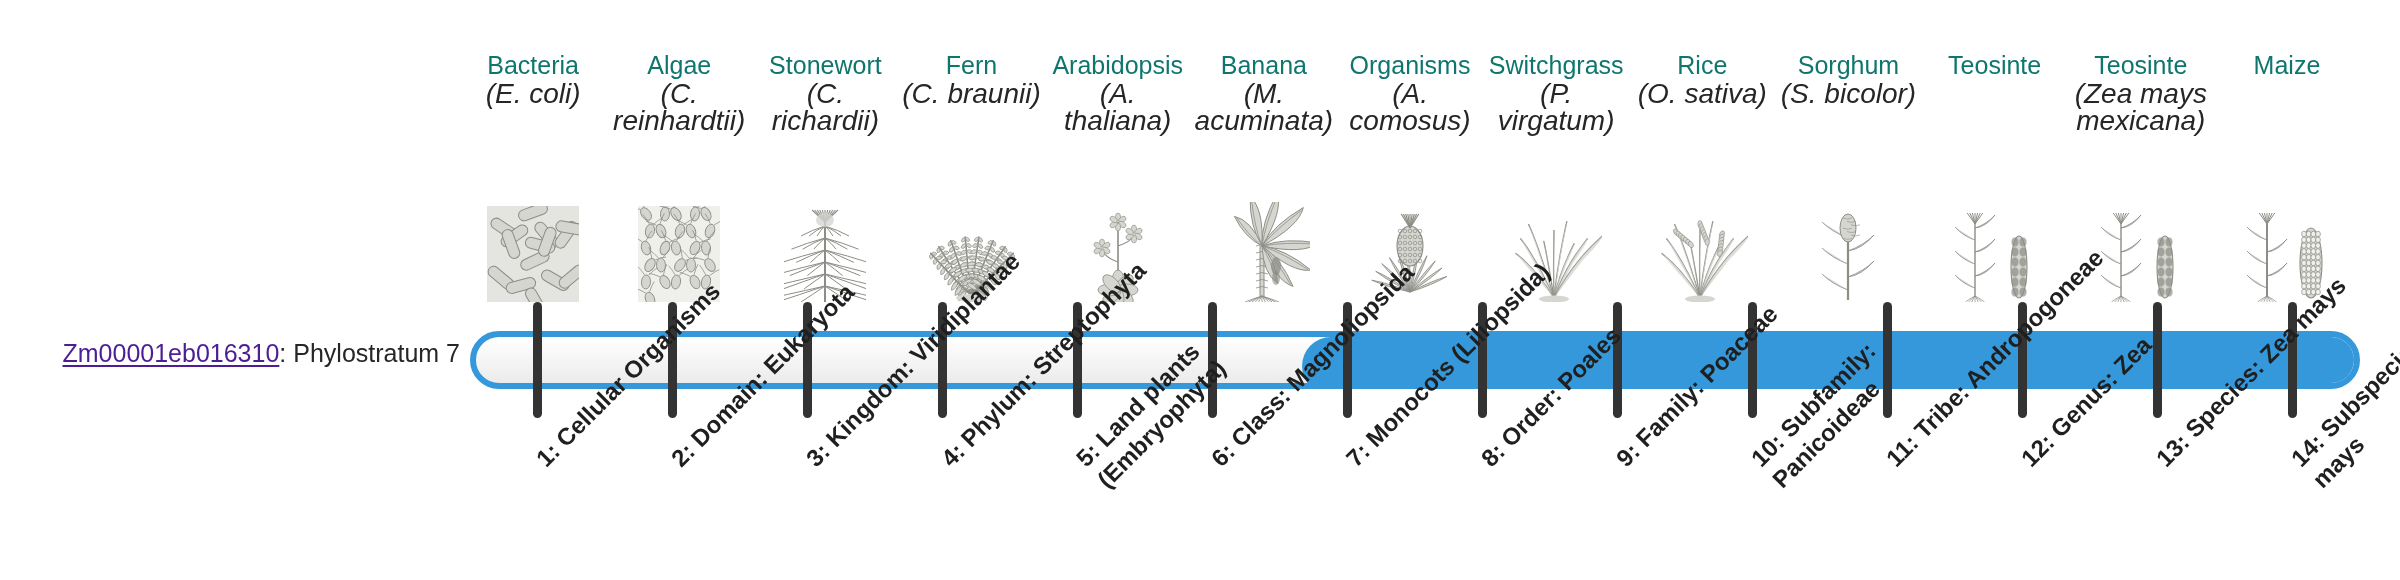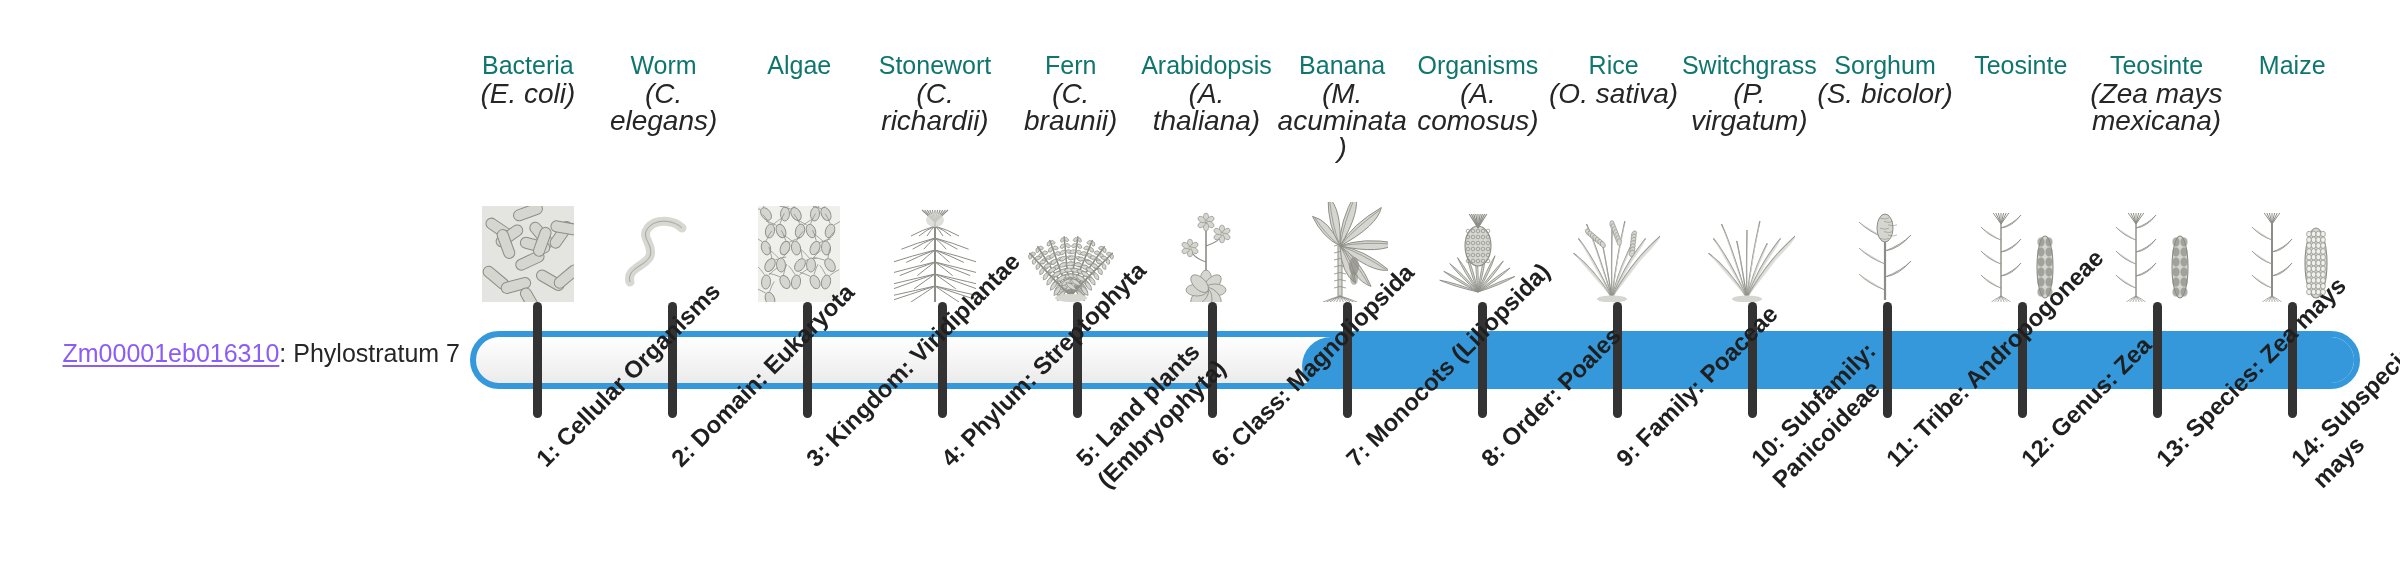--- a/index.html
+++ b/index.html
@@ -29,21 +29,21 @@
     left: 40px;
     top: 338px;
     width: 420px;
     text-align: right;
     font-size: 25px;
     line-height: 30px;
     white-space: nowrap;
     color: #262626;
   }
   .gene-label .gene-id {
-    color: #8b5cf6;
+    color: #4c1d95;
     text-decoration: underline;
     text-underline-offset: 3px;
     cursor: pointer;
   }
 
   
   .species-row {
     position: absolute;
     left: 460px;
     top: 50px;
@@ -210,32 +210,22 @@
             <g transform="translate(24,22) rotate(70)">
               <rect x="0" y="0" width="30" height="11" rx="5.5" fill="#d6d6d1" stroke="#8d8d86" stroke-width="1"></rect>
             </g>
             <g transform="translate(50,48) rotate(-70)">
               <rect x="0" y="0" width="30" height="11" rx="5.5" fill="#d6d6d1" stroke="#8d8d86" stroke-width="1"></rect>
             </g>
           </svg>
         </div>
       </div>
       <div class="species-col">
-        <div class="sp-common">Worm</div>
-        <div class="sp-sci">(C. elegans)</div>
-        <div class="sp-art">
-          <svg width="96" height="96" viewBox="0 0 96 96">
-            <path d="M14 76 C10 62 30 60 34 50 C38 38 24 32 32 22 C40 12 58 14 66 22" fill="none" stroke="#8d8d86" stroke-width="2"></path>
-         <path d="M14 76 C10 62 30 60 34 50 C38 38 24 32 32 22 C40 12 58 14 66 22" fill="none" stroke="#d6d6d1" stroke-width="9" stroke-linecap="round" opacity="0.95"></path>
-         <path d="M14 76 C10 62 30 60 34 50 C38 38 24 32 32 22 C40 12 58 14 66 22" fill="none" stroke="#8d8d86" stroke-width="1" opacity="0.6"></path>
-          </svg>
-        </div>
-      </div>
-      <div class="species-col">
         <div class="sp-common">Algae</div>
+        <div class="sp-sci">(C. reinhardtii)</div>
         <div class="sp-art">
           <svg width="82" height="96" viewBox="0 0 82 96">
             <rect x="0" y="0" width="82" height="96" fill="#efefec"></rect>
             <g transform="translate(8,8) rotate(-35)">
                 <ellipse cx="0" cy="0" rx="4.5" ry="7" fill="#d6d6d1" stroke="#8d8d86" stroke-width="0.9"></ellipse>
                 <path d="M-2 -7 q-5 -6 -8 -8 M2 -7 q5 -6 8 -8" stroke="#8d8d86" stroke-width="0.7" fill="none"></path>
               </g>
             <g transform="translate(27,8) rotate(2)">
                 <ellipse cx="0" cy="0" rx="4.5" ry="7" fill="#d6d6d1" stroke="#8d8d86" stroke-width="0.9"></ellipse>
                 <path d="M-2 -7 q-5 -6 -8 -8 M2 -7 q5 -6 8 -8" stroke="#8d8d86" stroke-width="0.7" fill="none"></path>
@@ -800,20 +790,65 @@
             <path d="M41 22 l-2.2 -14" stroke="#8d8d86" stroke-width="1.2"></path>
             <path d="M41 22 l0 -14" stroke="#8d8d86" stroke-width="1.2"></path>
             <path d="M41 22 l2.2 -14" stroke="#8d8d86" stroke-width="1.2"></path>
             <path d="M41 22 l4.4 -14" stroke="#8d8d86" stroke-width="1.2"></path>
             <path d="M41 22 l6.6000000000000005 -14" stroke="#8d8d86" stroke-width="1.2"></path>
             <path d="M41 22 l8.8 -14" stroke="#8d8d86" stroke-width="1.2"></path>
           </svg>
         </div>
       </div>
       <div class="species-col">
+        <div class="sp-common">Switchgrass</div>
+        <div class="sp-sci">(P. virgatum)</div>
+        <div class="sp-art">
+          <svg width="92" height="96" viewBox="0 0 92 96">
+            <g transform="translate(44,92) rotate(-30)">
+                <path d="M0 0 C-1 -29 -6 -46.400000000000006 -11 -58" stroke="#8d8d86" stroke-width="1.3" fill="none"></path>
+                <path d="M0 0 C-1 -29 -6 -46.400000000000006 -11 -58 q-2 3 --5 23.200000000000003Z" fill="#d6d6d1" opacity="0.8"></path>
+              </g>
+            <g transform="translate(44,92) rotate(-22.5)">
+                <path d="M0 0 C-1 -34 -4.5 -54.400000000000006 -8.25 -68" stroke="#8d8d86" stroke-width="1.3" fill="none"></path>
+                <path d="M0 0 C-1 -34 -4.5 -54.400000000000006 -8.25 -68 q-1.5 3 --3.75 27.200000000000003Z" fill="#d6d6d1" opacity="0.8"></path>
+              </g>
+            <g transform="translate(44,92) rotate(-15)">
+                <path d="M0 0 C-1 -39 -3 -62.400000000000006 -5.5 -78" stroke="#8d8d86" stroke-width="1.3" fill="none"></path>
+                <path d="M0 0 C-1 -39 -3 -62.400000000000006 -5.5 -78 q-1 3 --2.5 31.200000000000003Z" fill="#d6d6d1" opacity="0.8"></path>
+              </g>
+            <g transform="translate(44,92) rotate(-7.5)">
+                <path d="M0 0 C-1 -29 -1.5 -46.400000000000006 -2.75 -58" stroke="#8d8d86" stroke-width="1.3" fill="none"></path>
+                <path d="M0 0 C-1 -29 -1.5 -46.400000000000006 -2.75 -58 q-0.5 3 --1.25 23.200000000000003Z" fill="#d6d6d1" opacity="0.8"></path>
+              </g>
+            <g transform="translate(44,92) rotate(0)">
+                <path d="M0 0 C-1 -34 0 -54.400000000000006 0 -68" stroke="#8d8d86" stroke-width="1.3" fill="none"></path>
+                <path d="M0 0 C-1 -34 0 -54.400000000000006 0 -68 q0 3 -0 27.200000000000003Z" fill="#d6d6d1" opacity="0.8"></path>
+              </g>
+            <g transform="translate(44,92) rotate(7.5)">
+                <path d="M0 0 C-1 -39 1.5 -62.400000000000006 2.75 -78" stroke="#8d8d86" stroke-width="1.3" fill="none"></path>
+                <path d="M0 0 C-1 -39 1.5 -62.400000000000006 2.75 -78 q0.5 3 -1.25 31.200000000000003Z" fill="#d6d6d1" opacity="0.8"></path>
+              </g>
+            <g transform="translate(44,92) rotate(15)">
+                <path d="M0 0 C-1 -29 3 -46.400000000000006 5.5 -58" stroke="#8d8d86" stroke-width="1.3" fill="none"></path>
+                <path d="M0 0 C-1 -29 3 -46.400000000000006 5.5 -58 q1 3 -2.5 23.200000000000003Z" fill="#d6d6d1" opacity="0.8"></path>
+              </g>
+            <g transform="translate(44,92) rotate(22.5)">
+                <path d="M0 0 C-1 -34 4.5 -54.400000000000006 8.25 -68" stroke="#8d8d86" stroke-width="1.3" fill="none"></path>
+                <path d="M0 0 C-1 -34 4.5 -54.400000000000006 8.25 -68 q1.5 3 -3.75 27.200000000000003Z" fill="#d6d6d1" opacity="0.8"></path>
+              </g>
+            <g transform="translate(44,92) rotate(30)">
+                <path d="M0 0 C-1 -39 6 -62.400000000000006 11 -78" stroke="#8d8d86" stroke-width="1.3" fill="none"></path>
+                <path d="M0 0 C-1 -39 6 -62.400000000000006 11 -78 q2 3 -5 31.200000000000003Z" fill="#d6d6d1" opacity="0.8"></path>
+              </g>
+            <ellipse cx="44" cy="93" rx="15" ry="3.5" fill="#d6d6d1"></ellipse>
+          </svg>
+        </div>
+      </div>
+      <div class="species-col">
         <div class="sp-common">Rice</div>
         <div class="sp-sci">(O. sativa)</div>
         <div class="sp-art">
           <svg width="92" height="96" viewBox="0 0 92 96">
             <g transform="translate(44,92) rotate(-30)">
                 <path d="M0 0 C-1 -29 -6 -46.400000000000006 -11 -58" stroke="#8d8d86" stroke-width="1.3" fill="none"></path>
                 <path d="M0 0 C-1 -29 -6 -46.400000000000006 -11 -58 q-2 3 --5 23.200000000000003Z" fill="#d6d6d1" opacity="0.8"></path>
               </g>
             <g transform="translate(44,92) rotate(-22.5)">
                 <path d="M0 0 C-1 -34 -4.5 -54.400000000000006 -8.25 -68" stroke="#8d8d86" stroke-width="1.3" fill="none"></path>
@@ -867,65 +902,20 @@
             </g>
             <g transform="translate(66,28) rotate(28)">
               <ellipse cx="0" cy="0" rx="2.2" ry="3.4" fill="#d6d6d1" stroke="#8d8d86" stroke-width="0.6"></ellipse>
               <ellipse cx="1.2" cy="3" rx="2.2" ry="3.4" fill="#d6d6d1" stroke="#8d8d86" stroke-width="0.6"></ellipse>
               <ellipse cx="2.4" cy="6" rx="2.2" ry="3.4" fill="#d6d6d1" stroke="#8d8d86" stroke-width="0.6"></ellipse>
               <ellipse cx="3.5999999999999996" cy="9" rx="2.2" ry="3.4" fill="#d6d6d1" stroke="#8d8d86" stroke-width="0.6"></ellipse>
               <ellipse cx="4.8" cy="12" rx="2.2" ry="3.4" fill="#d6d6d1" stroke="#8d8d86" stroke-width="0.6"></ellipse>
               <ellipse cx="6" cy="15" rx="2.2" ry="3.4" fill="#d6d6d1" stroke="#8d8d86" stroke-width="0.6"></ellipse>
               <ellipse cx="7.199999999999999" cy="18" rx="2.2" ry="3.4" fill="#d6d6d1" stroke="#8d8d86" stroke-width="0.6"></ellipse>
             </g>
-            <ellipse cx="44" cy="93" rx="15" ry="3.5" fill="#d6d6d1"></ellipse>
-          </svg>
-        </div>
-      </div>
-      <div class="species-col">
-        <div class="sp-common">Switchgrass</div>
-        <div class="sp-sci">(P. virgatum)</div>
-        <div class="sp-art">
-          <svg width="92" height="96" viewBox="0 0 92 96">
-            <g transform="translate(44,92) rotate(-30)">
-                <path d="M0 0 C-1 -29 -6 -46.400000000000006 -11 -58" stroke="#8d8d86" stroke-width="1.3" fill="none"></path>
-                <path d="M0 0 C-1 -29 -6 -46.400000000000006 -11 -58 q-2 3 --5 23.200000000000003Z" fill="#d6d6d1" opacity="0.8"></path>
-              </g>
-            <g transform="translate(44,92) rotate(-22.5)">
-                <path d="M0 0 C-1 -34 -4.5 -54.400000000000006 -8.25 -68" stroke="#8d8d86" stroke-width="1.3" fill="none"></path>
-                <path d="M0 0 C-1 -34 -4.5 -54.400000000000006 -8.25 -68 q-1.5 3 --3.75 27.200000000000003Z" fill="#d6d6d1" opacity="0.8"></path>
-              </g>
-            <g transform="translate(44,92) rotate(-15)">
-                <path d="M0 0 C-1 -39 -3 -62.400000000000006 -5.5 -78" stroke="#8d8d86" stroke-width="1.3" fill="none"></path>
-                <path d="M0 0 C-1 -39 -3 -62.400000000000006 -5.5 -78 q-1 3 --2.5 31.200000000000003Z" fill="#d6d6d1" opacity="0.8"></path>
-              </g>
-            <g transform="translate(44,92) rotate(-7.5)">
-                <path d="M0 0 C-1 -29 -1.5 -46.400000000000006 -2.75 -58" stroke="#8d8d86" stroke-width="1.3" fill="none"></path>
-                <path d="M0 0 C-1 -29 -1.5 -46.400000000000006 -2.75 -58 q-0.5 3 --1.25 23.200000000000003Z" fill="#d6d6d1" opacity="0.8"></path>
-              </g>
-            <g transform="translate(44,92) rotate(0)">
-                <path d="M0 0 C-1 -34 0 -54.400000000000006 0 -68" stroke="#8d8d86" stroke-width="1.3" fill="none"></path>
-                <path d="M0 0 C-1 -34 0 -54.400000000000006 0 -68 q0 3 -0 27.200000000000003Z" fill="#d6d6d1" opacity="0.8"></path>
-              </g>
-            <g transform="translate(44,92) rotate(7.5)">
-                <path d="M0 0 C-1 -39 1.5 -62.400000000000006 2.75 -78" stroke="#8d8d86" stroke-width="1.3" fill="none"></path>
-                <path d="M0 0 C-1 -39 1.5 -62.400000000000006 2.75 -78 q0.5 3 -1.25 31.200000000000003Z" fill="#d6d6d1" opacity="0.8"></path>
-              </g>
-            <g transform="translate(44,92) rotate(15)">
-                <path d="M0 0 C-1 -29 3 -46.400000000000006 5.5 -58" stroke="#8d8d86" stroke-width="1.3" fill="none"></path>
-                <path d="M0 0 C-1 -29 3 -46.400000000000006 5.5 -58 q1 3 -2.5 23.200000000000003Z" fill="#d6d6d1" opacity="0.8"></path>
-              </g>
-            <g transform="translate(44,92) rotate(22.5)">
-                <path d="M0 0 C-1 -34 4.5 -54.400000000000006 8.25 -68" stroke="#8d8d86" stroke-width="1.3" fill="none"></path>
-                <path d="M0 0 C-1 -34 4.5 -54.400000000000006 8.25 -68 q1.5 3 -3.75 27.200000000000003Z" fill="#d6d6d1" opacity="0.8"></path>
-              </g>
-            <g transform="translate(44,92) rotate(30)">
-                <path d="M0 0 C-1 -39 6 -62.400000000000006 11 -78" stroke="#8d8d86" stroke-width="1.3" fill="none"></path>
-                <path d="M0 0 C-1 -39 6 -62.400000000000006 11 -78 q2 3 -5 31.200000000000003Z" fill="#d6d6d1" opacity="0.8"></path>
-              </g>
             <ellipse cx="44" cy="93" rx="15" ry="3.5" fill="#d6d6d1"></ellipse>
           </svg>
         </div>
       </div>
       <div class="species-col">
         <div class="sp-common">Sorghum</div>
         <div class="sp-sci">(S. bicolor)</div>
         <div class="sp-art">
           <svg width="82" height="96" viewBox="0 0 82 96">
             <path d="M41 94 L41 30" stroke="#8d8d86" stroke-width="2.2"></path>

